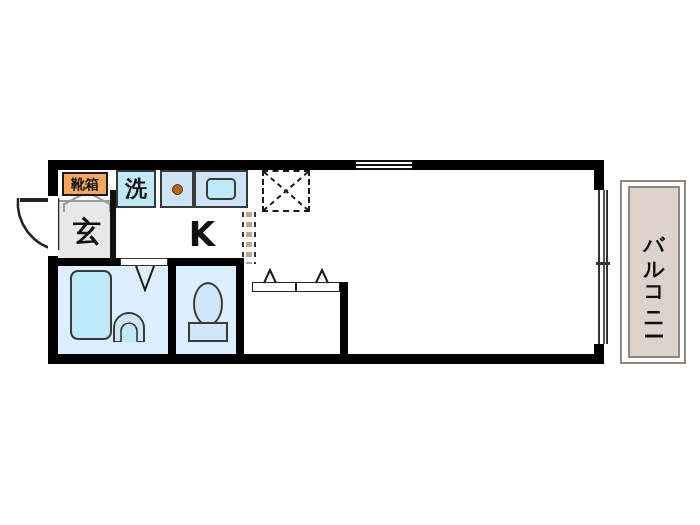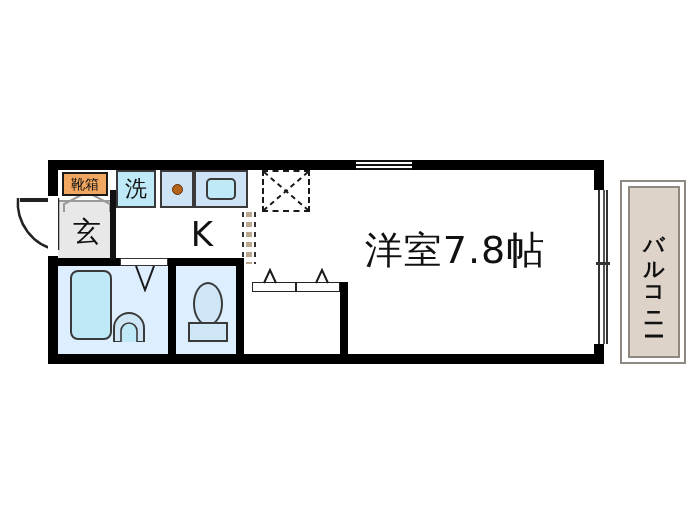--- a/index.html
+++ b/index.html
@@ -2,21 +2,21 @@
 <html><head>
 <meta charset="utf-8">
 <style>
   html,body{margin:0;padding:0;background:#ffffff;}
   body{width:700px;height:525px;overflow:hidden;
        font-family:"DejaVu Sans","Liberation Sans",sans-serif;}
   #stage{position:relative;width:700px;height:525px;background:#ffffff;}
   .abs{position:absolute;box-sizing:border-box;}
   .wall{background:#000000;}
   .txt{display:flex;align-items:center;justify-content:center;
-       color:#111111;font-weight:400;line-height:1;}
+       color:#111111;font-weight:700;line-height:1;}
   .vtxt{writing-mode:vertical-rl;text-orientation:upright;
         display:flex;align-items:center;justify-content:center;
         color:#111111;font-weight:700;letter-spacing:2px;}
   .room-white{background:#ffffff;}
   .genkan{background:#e8e8e8;}
   .wet{background:#ddeeff;}
   .fixture{background:#bfe9f7;border:2px solid #3a3a3a;}
   .fixture-lt{background:#cfe6f7;border:2px solid #3a3a3a;}
   .kitchen-unit{background:#cfe3f7;border:2px solid #3a3a3a;}
   .orange{background:#f2a761;border:2px solid #1a1a1a;}
@@ -85,23 +85,20 @@
     <line x1="46" y1="2" x2="2" y2="40" stroke="#1a1a1a" stroke-width="2" stroke-dasharray="5,4"></line>
   </svg>
 
   <div class="abs" style="left:246px;top:212px;width:6px;height:52px;
               background:repeating-linear-gradient(to bottom,#b9a88e 0 5px,transparent 5px 10px);"></div>
   <div class="abs" style="left:242px;top:212px;width:2px;height:52px;
               background:repeating-linear-gradient(to bottom,#333 0 5px,transparent 5px 10px);"></div>
   <div class="abs" style="left:254px;top:212px;width:2px;height:52px;
               background:repeating-linear-gradient(to bottom,#333 0 5px,transparent 5px 10px);"></div>
 
-  <div class="abs txt" style="left:355px;top:222px;width:200px;height:56px;font-size:38px;letter-spacing:1px;">
-      <span>洋室7.8帖</span>
-    </div>
 
   <div class="abs" style="left:356px;top:160px;width:56px;height:10px;
               background:#ffffff;border-top:2px solid #111;border-bottom:2px solid #111;"></div>
   <div class="abs" style="left:356px;top:164px;width:56px;height:2px;background:#111;"></div>
 
   <div class="abs wall" style="left:168px;top:264px;width:8px;height:90px;"></div>
   <div class="abs wall" style="left:58px;top:258px;width:118px;height:8px;"></div>
 
   <div class="abs fixture" style="left:70px;top:270px;width:42px;height:70px;border-radius:8px;"></div>
 

